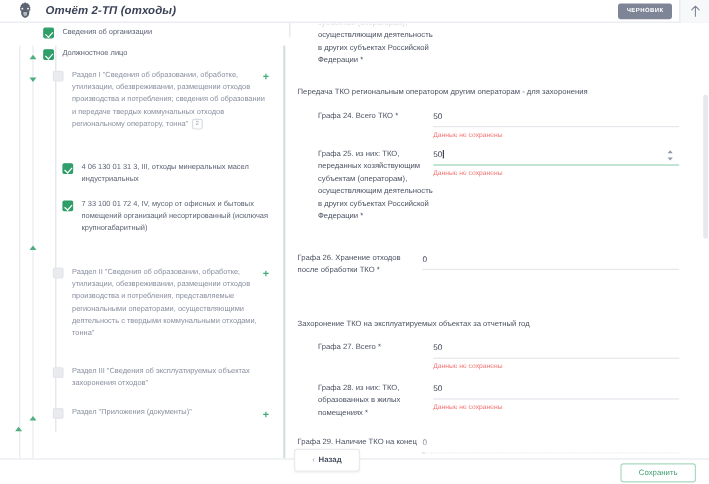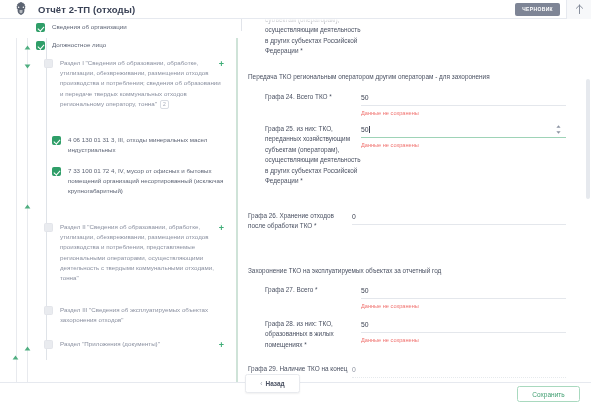--- a/index.html
+++ b/index.html
@@ -35,20 +35,21 @@
     flex: 0 0 auto;
     display: block;
   }
   .app-title {
     margin-left: 9px;
     font-size: 9.5px;
     font-weight: bold;
     color: #3a4256;
     letter-spacing: 0.1px;
     white-space: nowrap;
+    font-style: italic;
   }
   .header-right {
     margin-left: auto;
     display: flex;
     align-items: center;
     height: 19px;
   }
   .status-badge {
     background: #7e8596;
     color: #ffffff;

